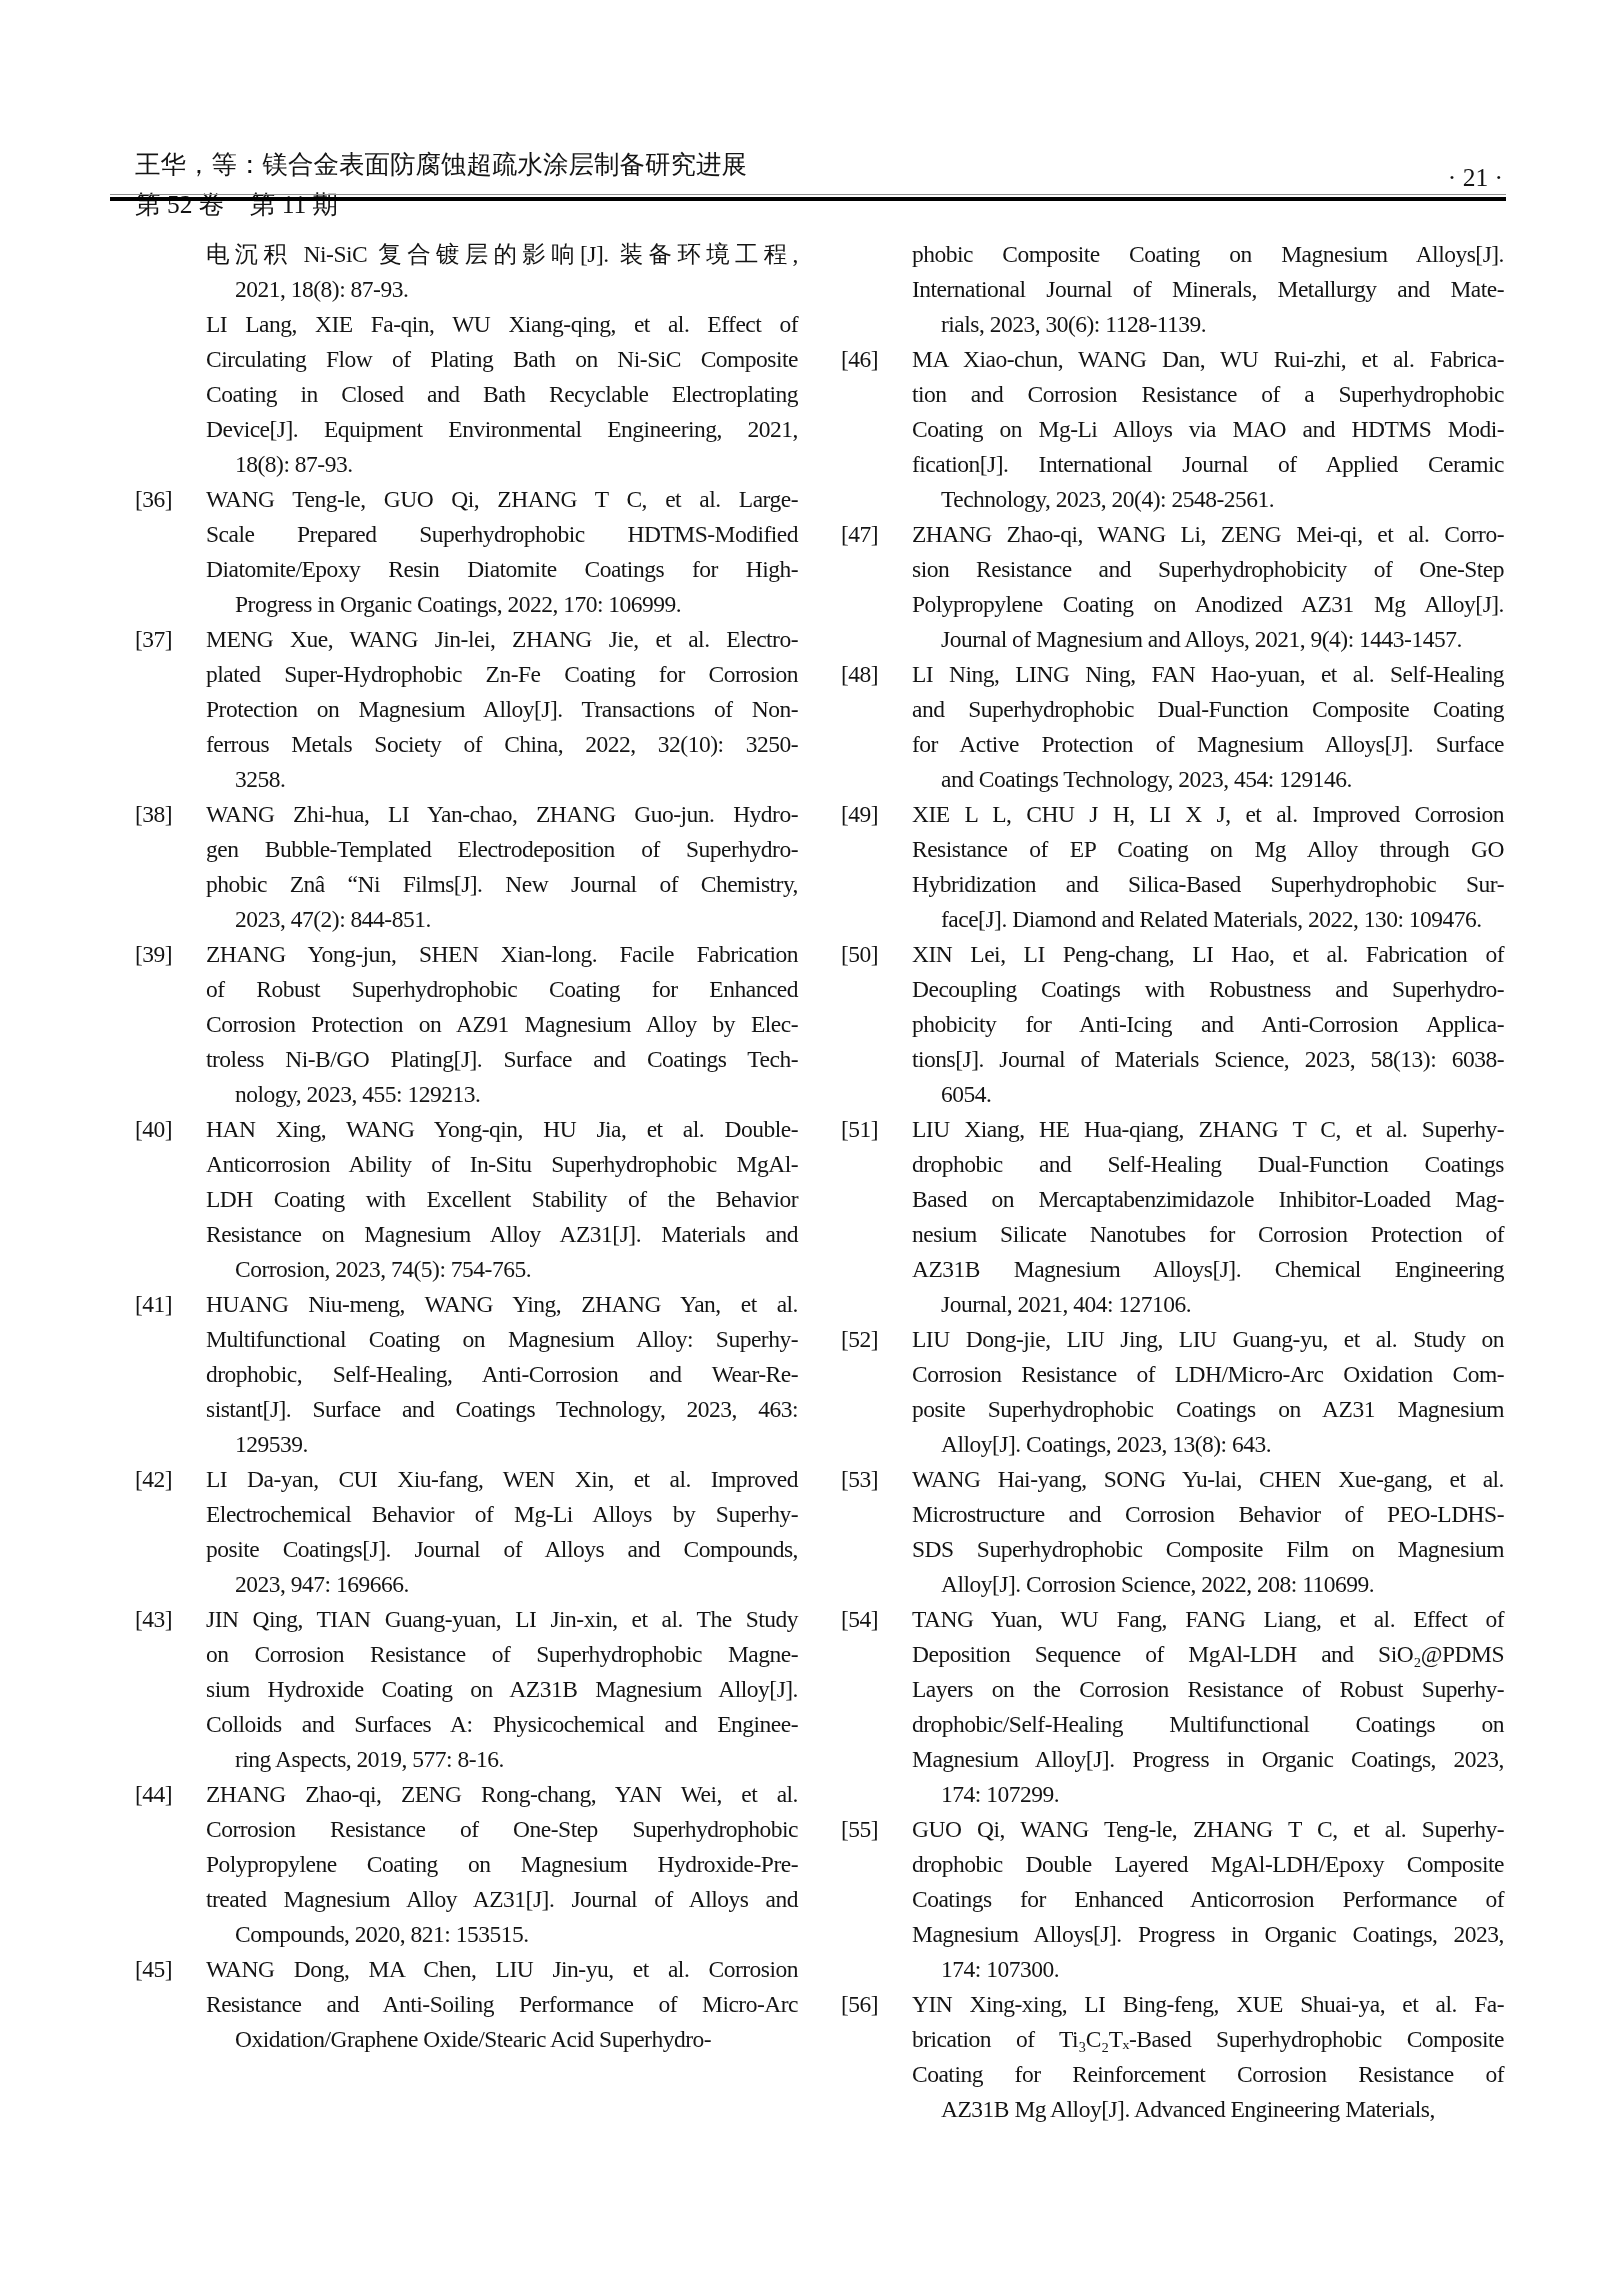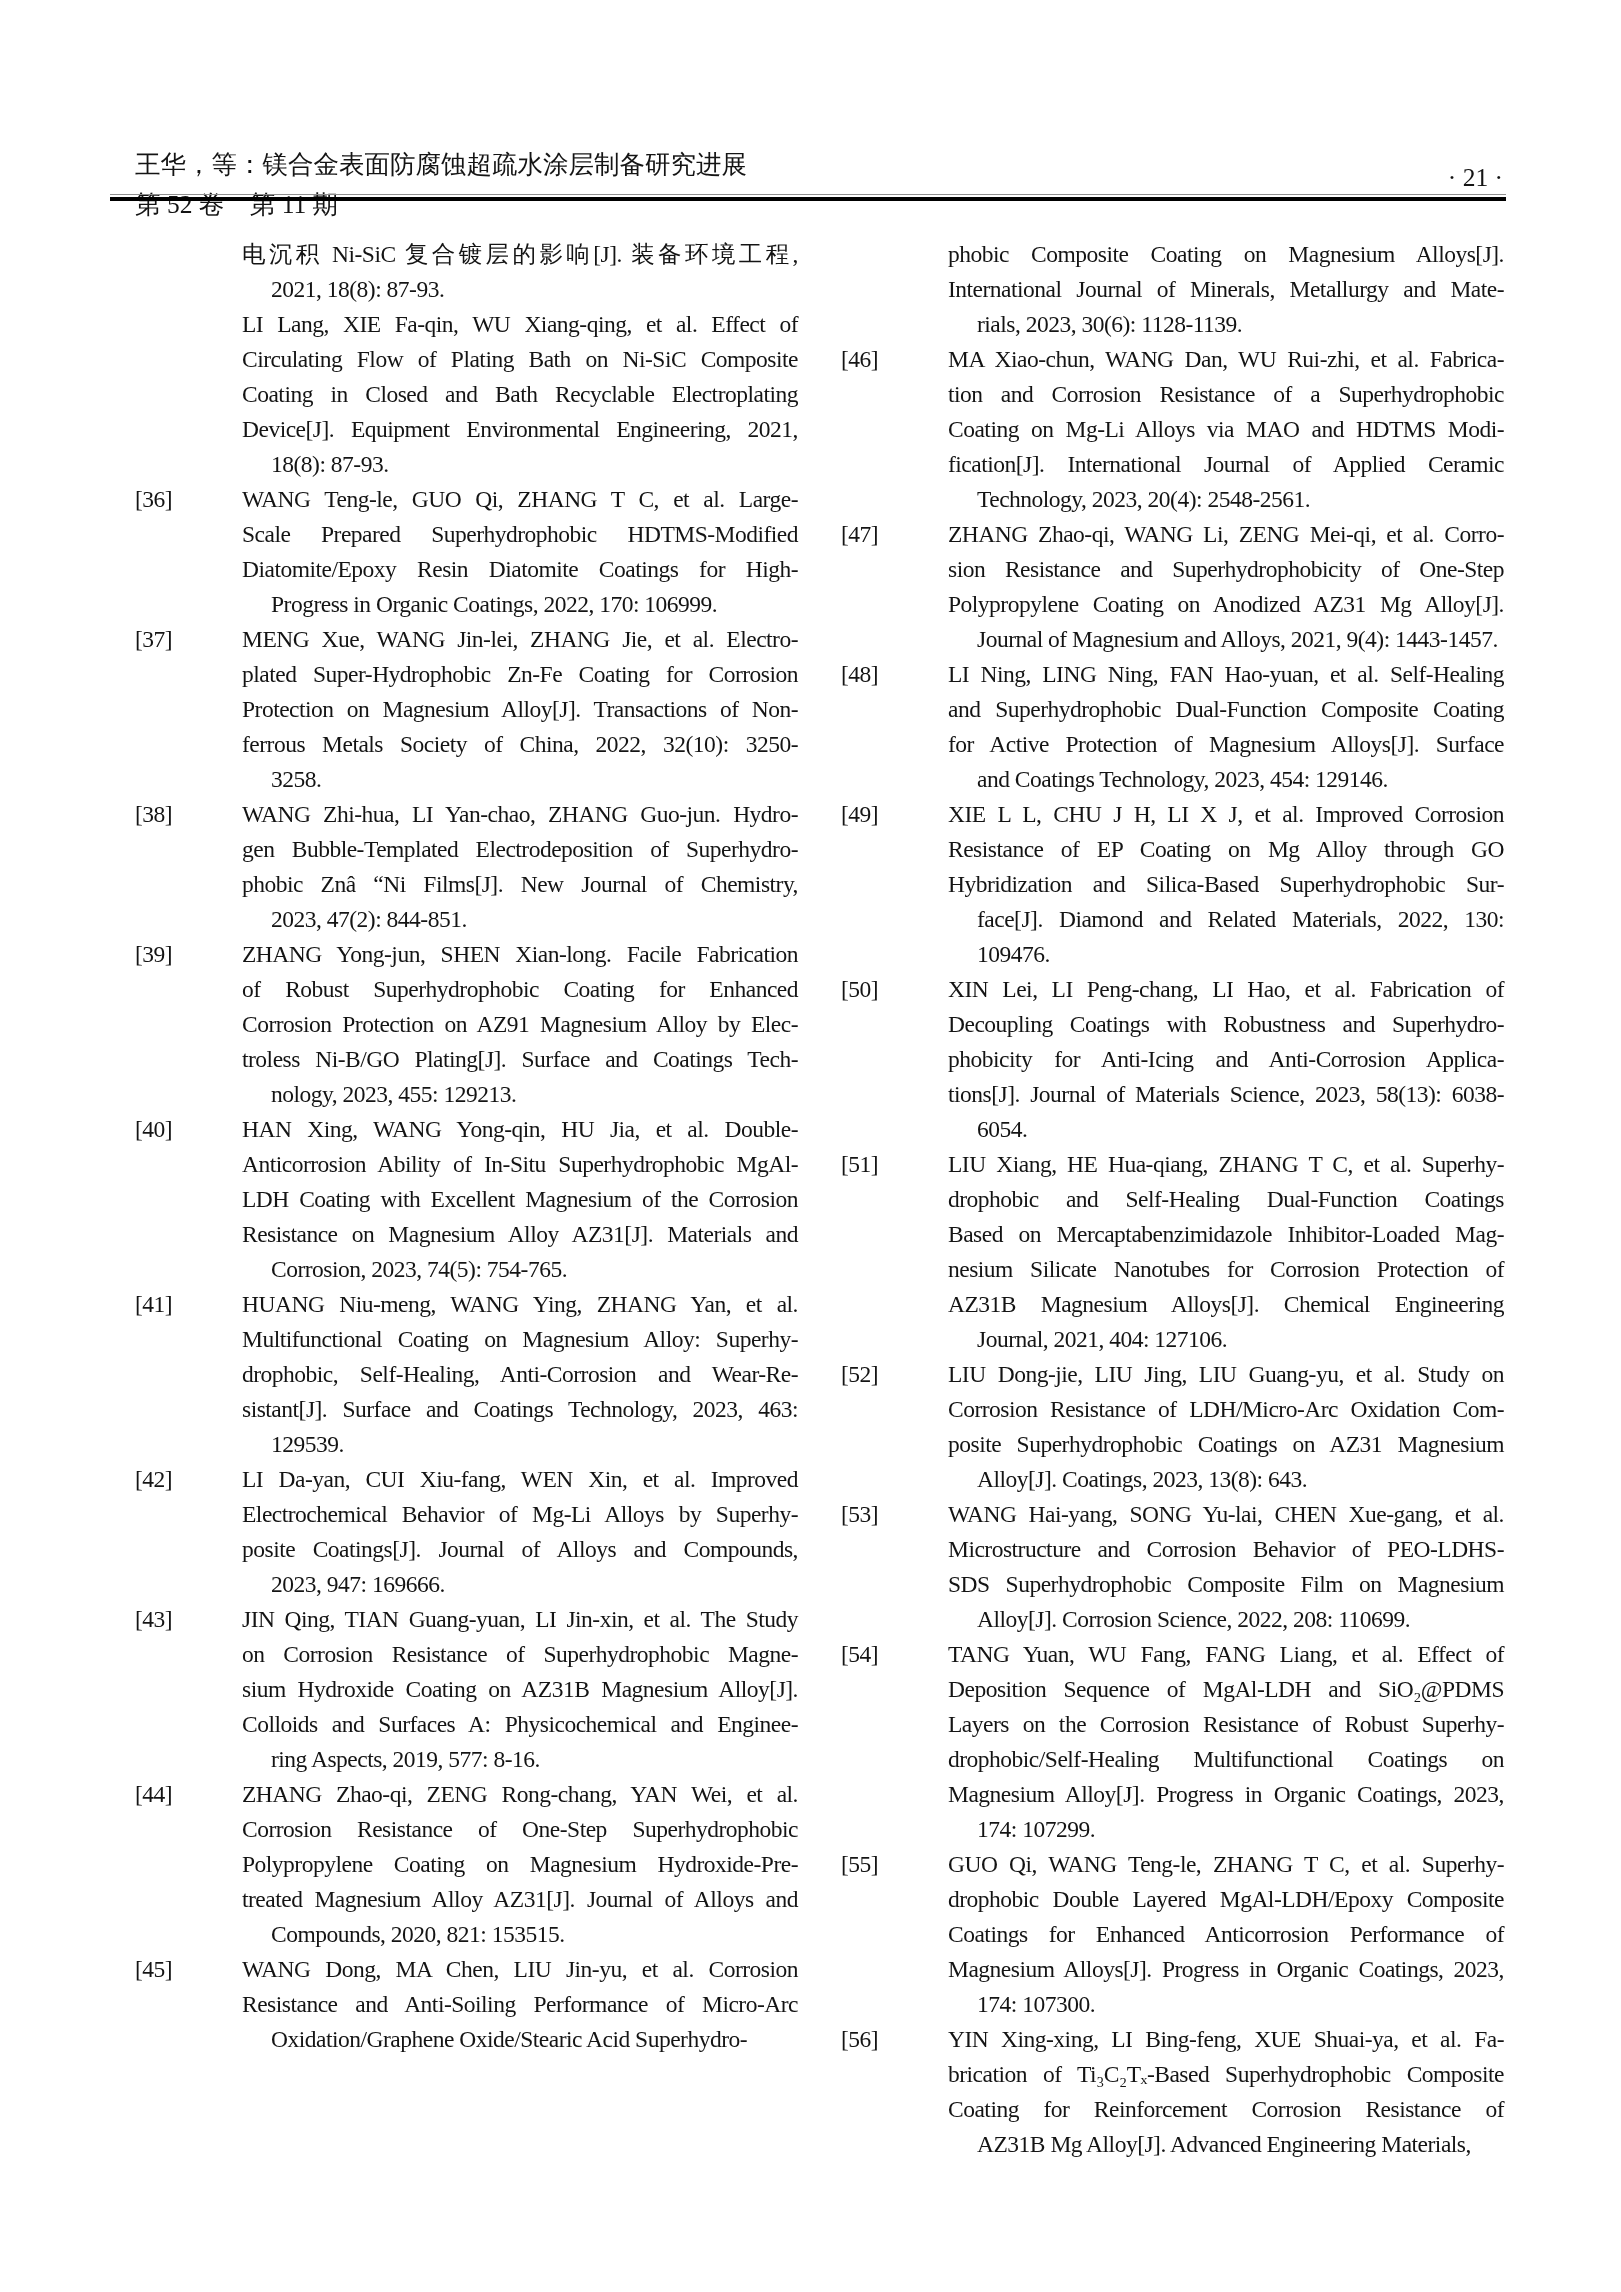--- a/index.html
+++ b/index.html
@@ -13,21 +13,21 @@
   .hdr-center{position:absolute;left:0;right:4px;top:0;white-space:nowrap;}
   .hdr-right{position:absolute;right:0;top:16px;white-space:nowrap;}
   .rule{position:absolute;left:110px;top:194px;width:1396px;border-top:1px solid #8f8f8f;}
   .rule::after{content:"";display:block;margin-top:2px;height:3.9px;background:#000;}
   .col{
     position:absolute;top:237px;width:663px;
     font-size:23.5px;line-height:35px;letter-spacing:-0.5px;
   }
   .col.left{left:135px;}
   .col.right{left:841px;}
-  .ref{display:flex;gap:36px;}
+  .ref{display:flex;}
   .num{flex:0 0 71px;width:71px;}
   .body{flex:1;min-width:0;}
   .line{text-align:justify;text-align-last:justify;}
   .line.last{text-align-last:left;margin-left:29px;}
 </style>
 </head>
 <body>
 
 <div>
   <div class="header">
@@ -90,21 +90,21 @@
           <div class="line">Corrosion Protection on AZ91 Magnesium Alloy by Elec-</div>
           <div class="line">troless Ni-B/GO Plating[J]. Surface and Coatings Tech-</div>
           <div class="line last">nology, 2023, 455: 129213.</div>
         </div>
       </div>
       <div class="ref">
         <div class="num">[40]</div>
         <div class="body">
           <div class="line">HAN Xing, WANG Yong-qin, HU Jia, et al. Double-</div>
           <div class="line">Anticorrosion Ability of In-Situ Superhydrophobic MgAl-</div>
-          <div class="line">LDH Coating with Excellent Magnesium of the Corrosion</div>
+          <div class="line">LDH Coating with Excellent Stability of the Behavior</div>
           <div class="line">Resistance on Magnesium Alloy AZ31[J]. Materials and</div>
           <div class="line last">Corrosion, 2023, 74(5): 754-765.</div>
         </div>
       </div>
       <div class="ref">
         <div class="num">[41]</div>
         <div class="body">
           <div class="line">HUANG Niu-meng, WANG Ying, ZHANG Yan, et al.</div>
           <div class="line">Multifunctional Coating on Magnesium Alloy: Superhy-</div>
           <div class="line">drophobic, Self-Healing, Anti-Corrosion and Wear-Re-</div>

